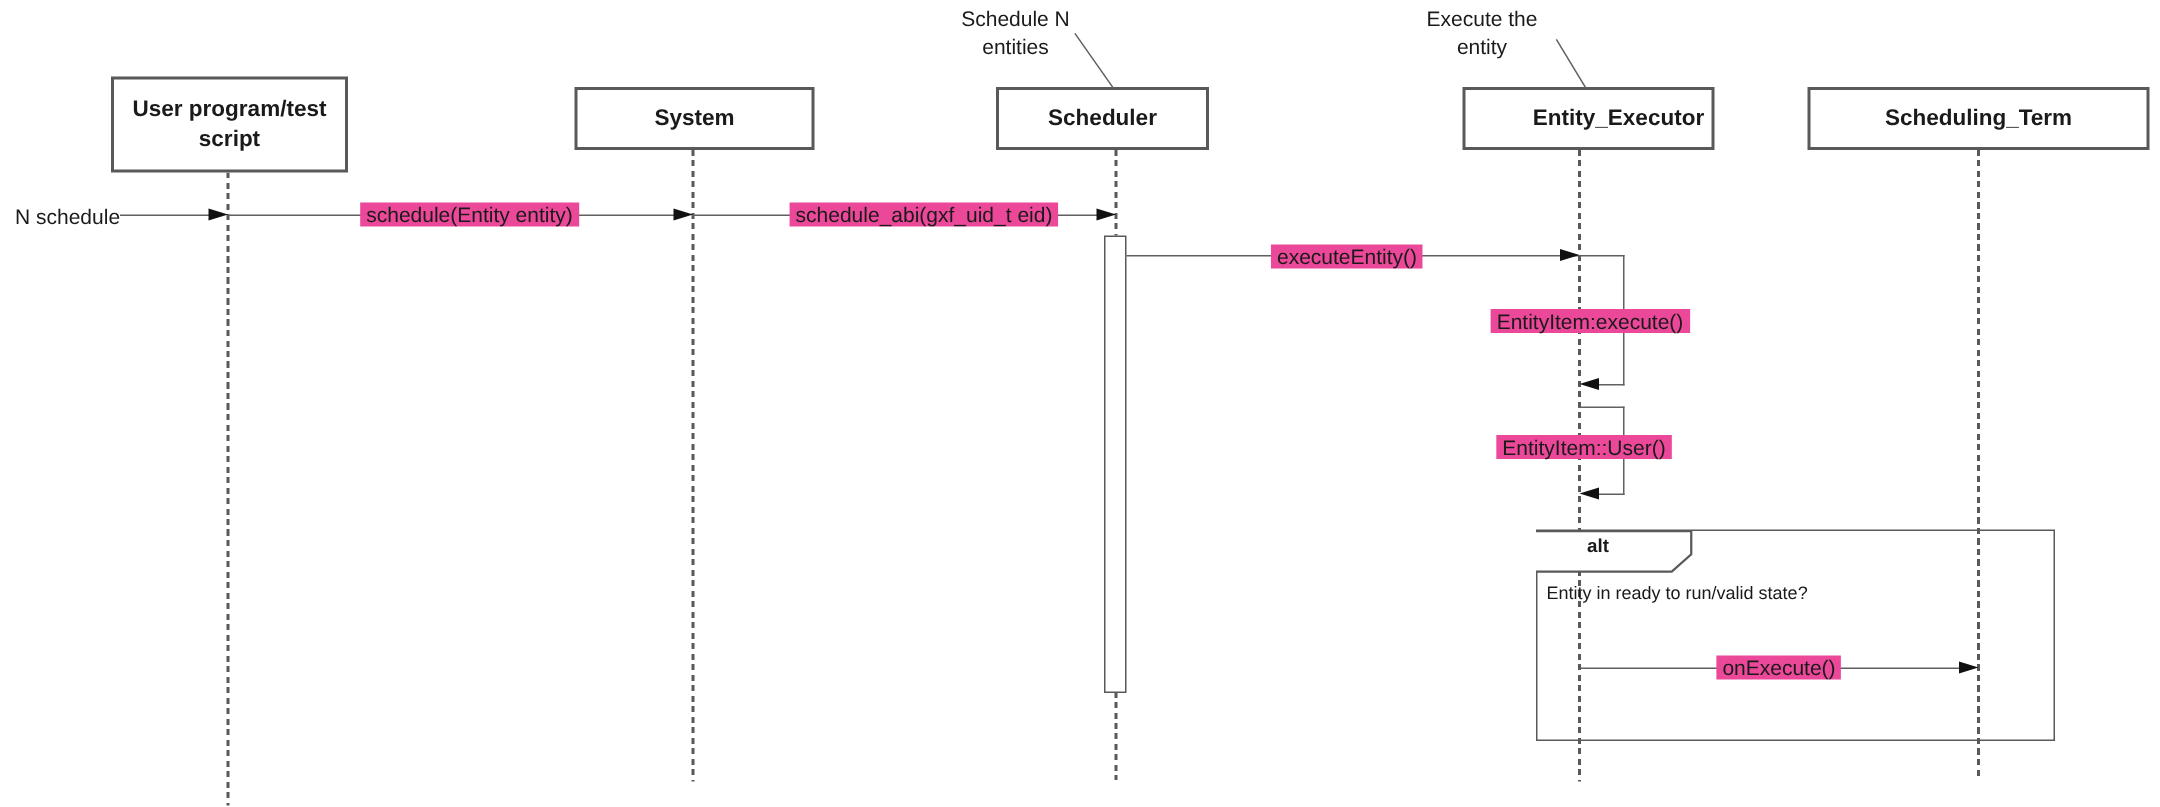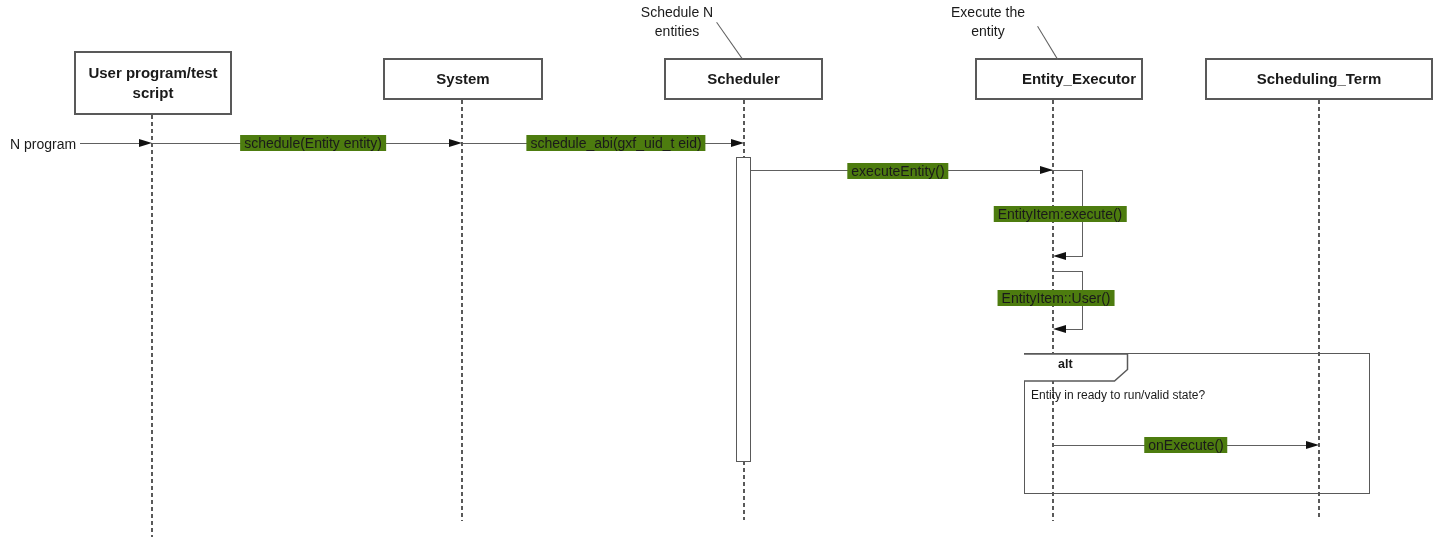--- a/index.html
+++ b/index.html
@@ -45,21 +45,21 @@
   
   .arr-r, .arr-l { position: absolute; width: 0; height: 0;
     border-top: 4.5px solid transparent; border-bottom: 4.5px solid transparent; }
   .arr-r { border-left: 13px solid #111111; }
   .arr-l { border-right: 13px solid #111111; }
   
   .mlabel {
     position: absolute;
     font-size: 14px;
     line-height: 16px;
-    background: #4d7c0f;
+    background: #ec4899;
     padding: 0 4px;
     white-space: nowrap;
     transform: translateX(-50%);
   }
   .mlabel.plain { transform: none; background: transparent; padding: 0; }
   
   .ann {
     position: absolute;
     width: 92px;
     text-align: center;
@@ -106,38 +106,38 @@
   <div class="lifeline" style="left:1318px; top:100px; height:420px;"></div>
 
   <div class="activation" style="left:736px; top:157px; width:15px; height:305px;"></div>
 
   <div class="lbox" style="left:383px; top:58px; width:160px; height:42px;">
     <span>System</span>
   </div>
   <div class="lbox" style="left:74px; top:51px; width:158px; height:64px;">
     <span>User program/test script</span>
   </div>
-  <div class="lbox" style="left:664px; top:58px; width:159px; height:42px;">
+  <div class="lbox" style="left:664px; top:58px; width:142px; height:42px;">
     <span>Scheduler</span>
   </div>
   <div class="lbox" style="left:975px; top:58px; width:168px; height:42px;padding-left:40px;">
     <span>Entity_Executor</span>
   </div>
   <div class="lbox" style="left:1205px; top:58px; width:228px; height:42px;">
     <span>Scheduling_Term</span>
   </div>
 
   <div class="ann" style="left:631px; top:3px;">Schedule N entities</div>
   <div class="leader" style="left:717px; top:22px; width:45px; transform:rotate(54.9deg);"></div>
   <div class="ann" style="left:942px; top:3px;">Execute the entity</div>
   <div class="leader" style="left:1038px; top:26px; width:39px; transform:rotate(58.8deg);"></div>
 
   <div class="hline" style="left:80px; top:143px; width:60px;"></div>
   <div class="arr-r" style="left:139px; top:139px;"></div>
-  <span class="mlabel plain" style="left:10px; top:136px;">N program</span>
+  <span class="mlabel plain" style="left:10px; top:136px;">N schedule</span>
 
   <div class="hline" style="left:152px; top:143px; width:298px;"></div>
   <div class="arr-r" style="left:449px; top:139px;"></div>
   <span class="mlabel" style="left:313px; top:135px;">schedule(Entity entity)</span>
 
   <div class="hline" style="left:462px; top:143px; width:270px;"></div>
   <div class="arr-r" style="left:731px; top:139px;"></div>
   <span class="mlabel" style="left:616px; top:135px;">schedule_abi(gxf_uid_t eid)</span>
 
   <div class="hline" style="left:751px; top:170px; width:332px;"></div>

